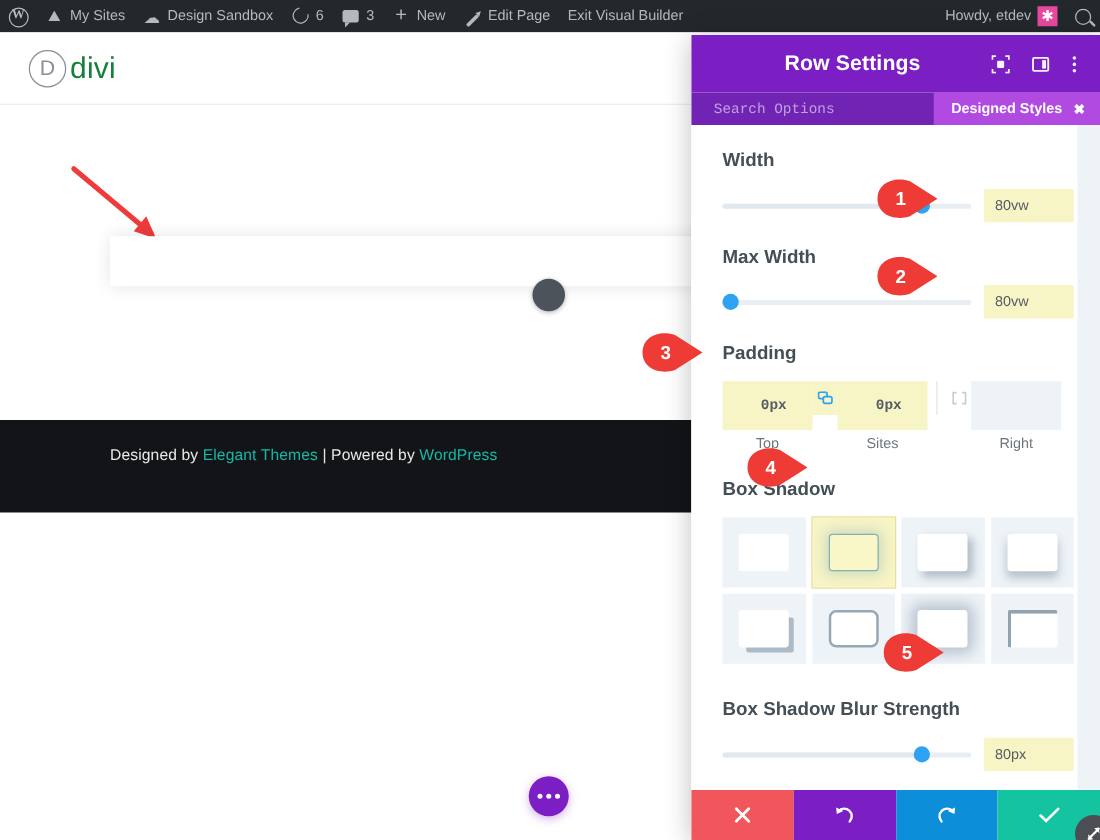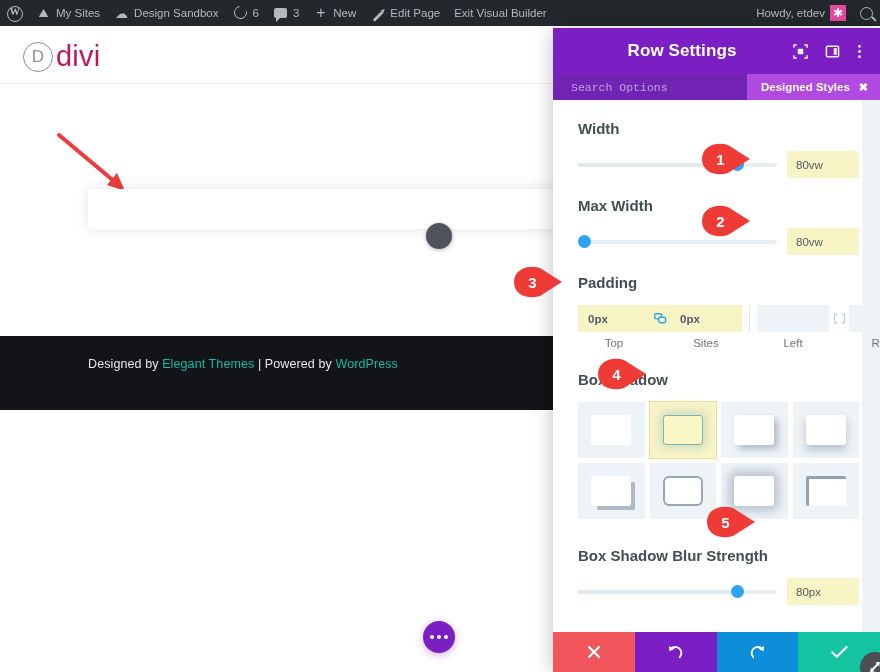--- a/index.html
+++ b/index.html
@@ -129,21 +129,21 @@
     display: flex; align-items: center; gap: 3px;
   }
   .logo-mark {
     width: 30px; height: 30px; border-radius: 50%;
     border: 1.5px solid #8a9099;
     display: flex; align-items: center; justify-content: center;
     color: #8a9099; font-size: 17px;
     font-family: "Liberation Sans", sans-serif;
   }
   .logo-word {
-    color: #be185d; font-size: 29px;
+    color: #15803d; font-size: 24px;
     letter-spacing: 0.2px;
     font-family: "Liberation Sans", sans-serif;
   }
 
   
   #builder-row {
     position: absolute;
     left: 88px; top: 163px;
     width: 620px; height: 40px;
     background: #ffffff;
@@ -301,26 +301,27 @@
     font-family: "Liberation Sans", sans-serif;
   }
 
   
   .pad-grid {
     display: flex; align-items: flex-start;
     gap: 0;
   }
   .pad-cell { width: 72px; position: relative; }
   .pad-input {
-    width: 72px; height: 27px;
+    width: 72px; height: 39px;
     border: 0; outline: none;
     background: #f7f4c6;
     color: #555c63; font-size: 11.5px;
     padding-left: 10px; font-weight: bold;
-    font-family: Liberation Sans, sans-serif;
+    font-family: Liberation Mono, monospace;
+    text-align: center;
   }
   .pad-input.empty { background: #eef3f7; }
   .pad-sub {
     text-align: center; font-size: 11.5px;
     color: #6e767d; margin-top: 5px;
   }
   .pad-link {
     width: 20px; flex: 0 0 20px;
     height: 27px;
     background: #f7f4c6;
@@ -562,24 +563,20 @@
             <svg width="13" height="11" viewBox="0 0 14 12">
               <rect x="0.8" y="0.8" width="7.5" height="5.6" rx="1.6" stroke="#2ea3f2" stroke-width="1.5" fill="none"></rect>
               <rect x="5" y="4.6" width="7.5" height="6" rx="1.6" stroke="#2ea3f2" stroke-width="1.5" fill="#f7f4c6"></rect>
             </svg>
           </div>
           <div class="pad-cell">
             <input class="pad-input" type="text" value="0px" style="">
             <div class="pad-sub">Sites</div>
           </div>
           <div class="pad-divider"></div>
-          <div class="pad-cell">
-            <input class="pad-input empty" type="text" value="" style="">
-            <div class="pad-sub">Left</div>
-          </div>
           <div class="pad-link plain">
             <svg width="13" height="11" viewBox="0 0 14 12">
               <path d="M4.6 1.2h-3v9.6h3M9.4 1.2h3v9.6h-3" stroke="#c3cdd4" stroke-width="1.4" fill="none"></path>
             </svg>
           </div>
           <div class="pad-cell">
             <input class="pad-input empty" type="text" value="" style="">
             <div class="pad-sub">Right</div>
           </div>
         </div>

